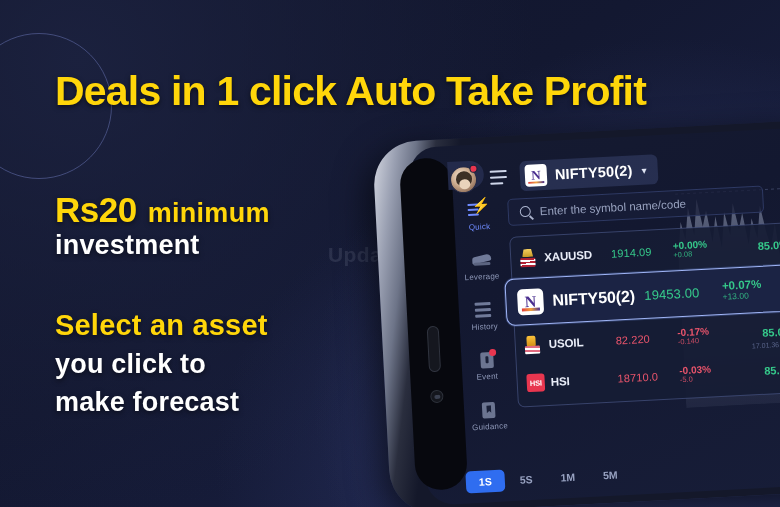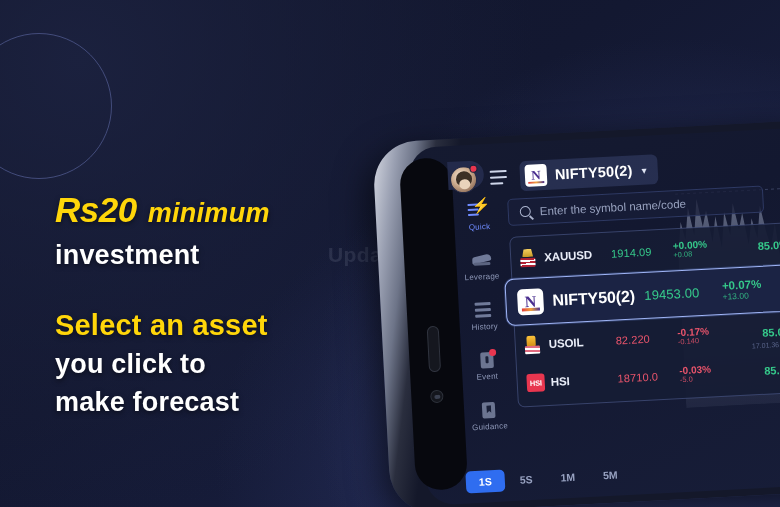--- a/index.html
+++ b/index.html
@@ -28,33 +28,33 @@
   
   .headline {
     position:absolute; left:55px; top:68px;
     font-size:41px; font-weight:bold; color:#ffd60a;
     letter-spacing:-0.8px; white-space:nowrap;
     text-shadow:0 2px 5px rgba(0,0,0,.55);
   }
 
   
   .copy { position:absolute; left:55px; top:190px; width:350px; }
-  .line1 { white-space:nowrap;font-style:italic; }
+  .line1 { white-space:nowrap; }
   .rs20 {
     font-size:35px; font-weight:bold; color:#ffd60a;
     letter-spacing:-0.5px;
     text-shadow:0 2px 5px rgba(0,0,0,.5);
   }
   .minimum {
     font-size:27px; font-weight:bold; color:#ffd60a;
     margin-left:11px; letter-spacing:.3px;
     text-shadow:0 2px 5px rgba(0,0,0,.5);
   }
   .investment {
-    display:block; margin-top:10px;
+    display:block; 
     font-size:27px; font-weight:bold; color:#ffffff;
     letter-spacing:.2px;
     text-shadow:0 2px 5px rgba(0,0,0,.5);
   }
   .copy2 { position:absolute; left:55px; top:309px; width:360px; }
   .select {
     font-size:29px; font-weight:bold; color:#ffd60a;
     letter-spacing:.2px; white-space:nowrap;
     text-shadow:0 2px 5px rgba(0,0,0,.5);
   }
@@ -390,20 +390,21 @@
     font-size:7px; color:#59648a; z-index:6;
   }
 </style>
 </head>
 <body>
 
 <div class="stage">
 
   <div class="ring"></div>
 
+  <div class="headline">Deals in 1 click Auto Take Profit</div>
 
   <div class="copy">
     <div class="line1">
       <span class="rs20">Rs20</span><span class="minimum">minimum</span>
     </div>
     <span class="investment">investment</span>
   </div>
 
   <div class="copy2">
     <div class="select">Select an asset</div>

